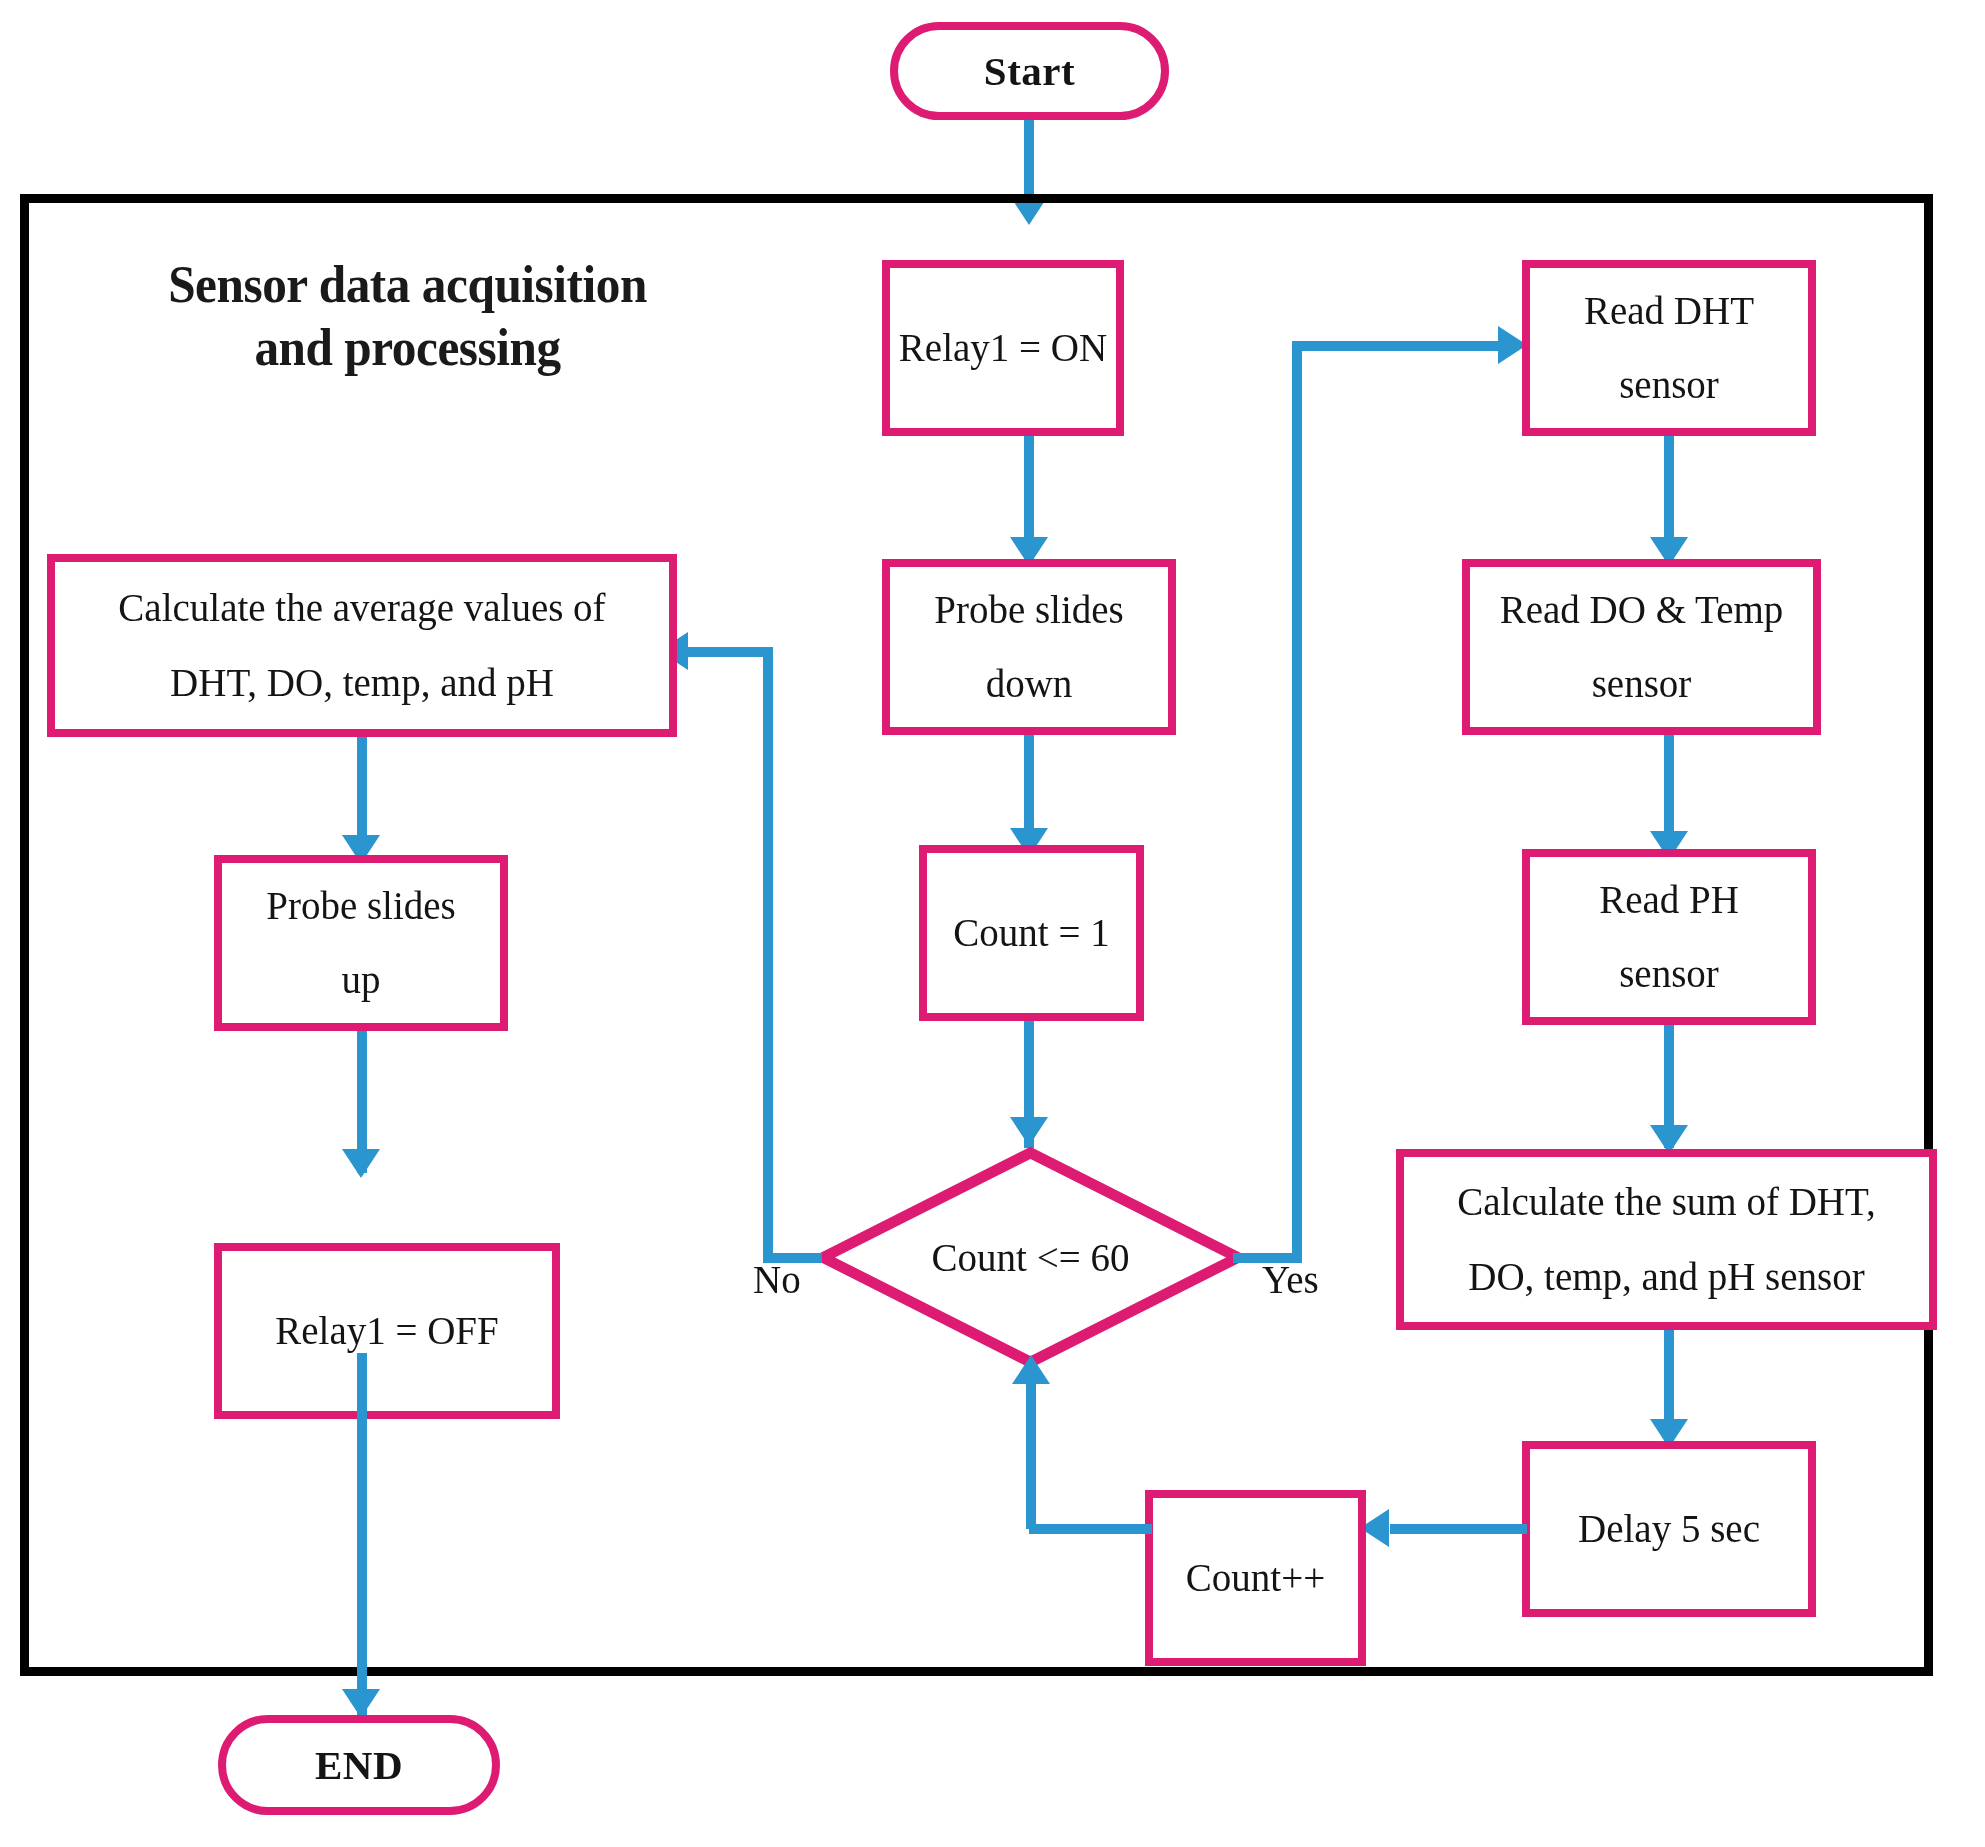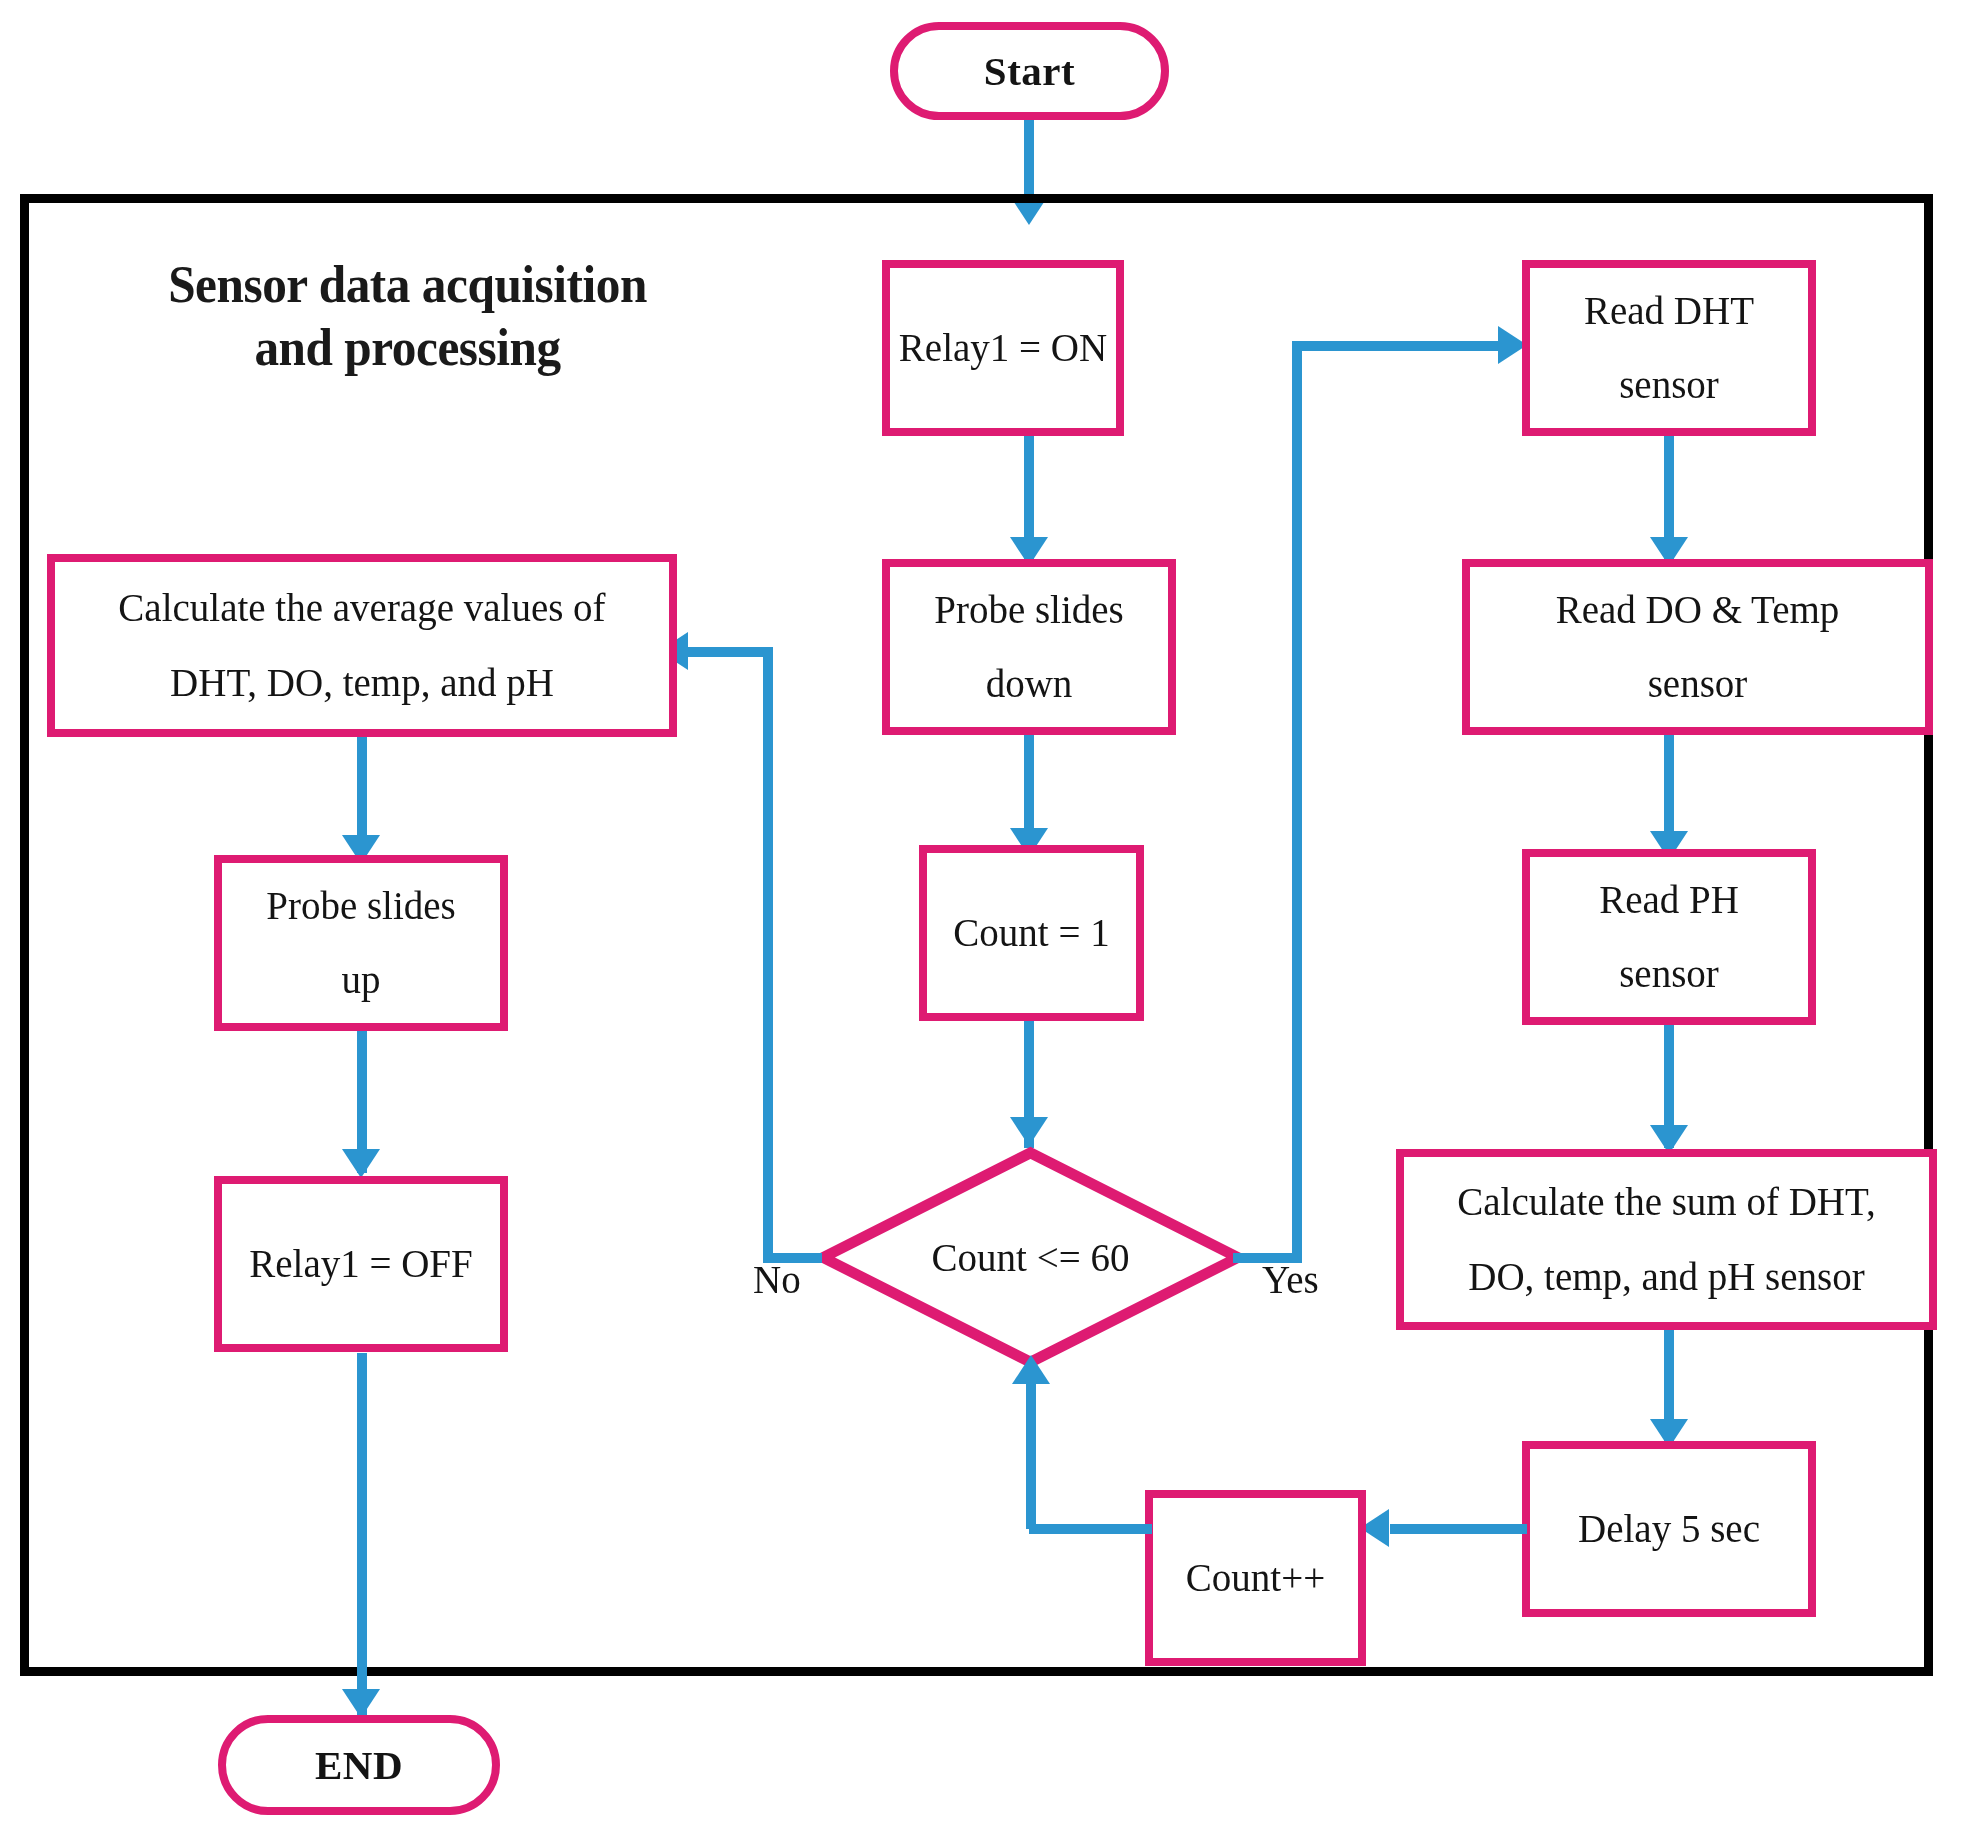--- a/index.html
+++ b/index.html
@@ -155,21 +155,21 @@
   <div class="arrow arrow-right" style="left:1498px;top:326px;"></div>
 
   <div class="node proc" style="left:1522px;top:260px;width:294px;height:176px;">
     <span>Read DHT
 sensor</span>
   </div>
 
   <div class="conn conn-v" style="left:1664px;top:436px;width:9.8px;height:123px;"></div>
   <div class="arrow arrow-down" style="left:1650px;top:537px;"></div>
 
-  <div class="node proc" style="left:1462px;top:559px;width:471px;height:176px;">
+  <div class="node proc" style="left:1462px;top:559px;width:359px;height:176px;">
     <span>Read DO &amp;  Temp
 sensor</span>
   </div>
 
   <div class="conn conn-v" style="left:1664px;top:735px;width:9.8px;height:120px;"></div>
   <div class="arrow arrow-down" style="left:1650px;top:831px;"></div>
 
   <div class="node proc" style="left:1522px;top:849px;width:294px;height:176px;">
     <span>Read PH
 sensor</span>
@@ -215,21 +215,21 @@
   <div class="arrow arrow-down" style="left:342px;top:835px;"></div>
 
   <div class="node proc" style="left:214px;top:855px;width:294px;height:176px;">
     <span>Probe slides
 up</span>
   </div>
 
   <div class="conn conn-v" style="left:357px;top:1031px;width:9.8px;height:142px;"></div>
   <div class="arrow arrow-down" style="left:342px;top:1149px;"></div>
 
-  <div class="node proc" style="left:214px;top:1176px;width:294px;height:176px;line-height:1.3;">
+  <div class="node proc" style="left:214px;top:1243px;width:346px;height:176px;line-height:1.3;">
     <span>Relay1 = OFF</span>
   </div>
 
   <div class="conn conn-v" style="left:357px;top:1353px;width:9.8px;height:368px;"></div>
   <div class="arrow arrow-down" style="left:342px;top:1689px;"></div>
 
   <div class="node terminal" style="left:218px;top:1715px;width:282px;height:100px;">
     <span>END</span>
   </div>
 

